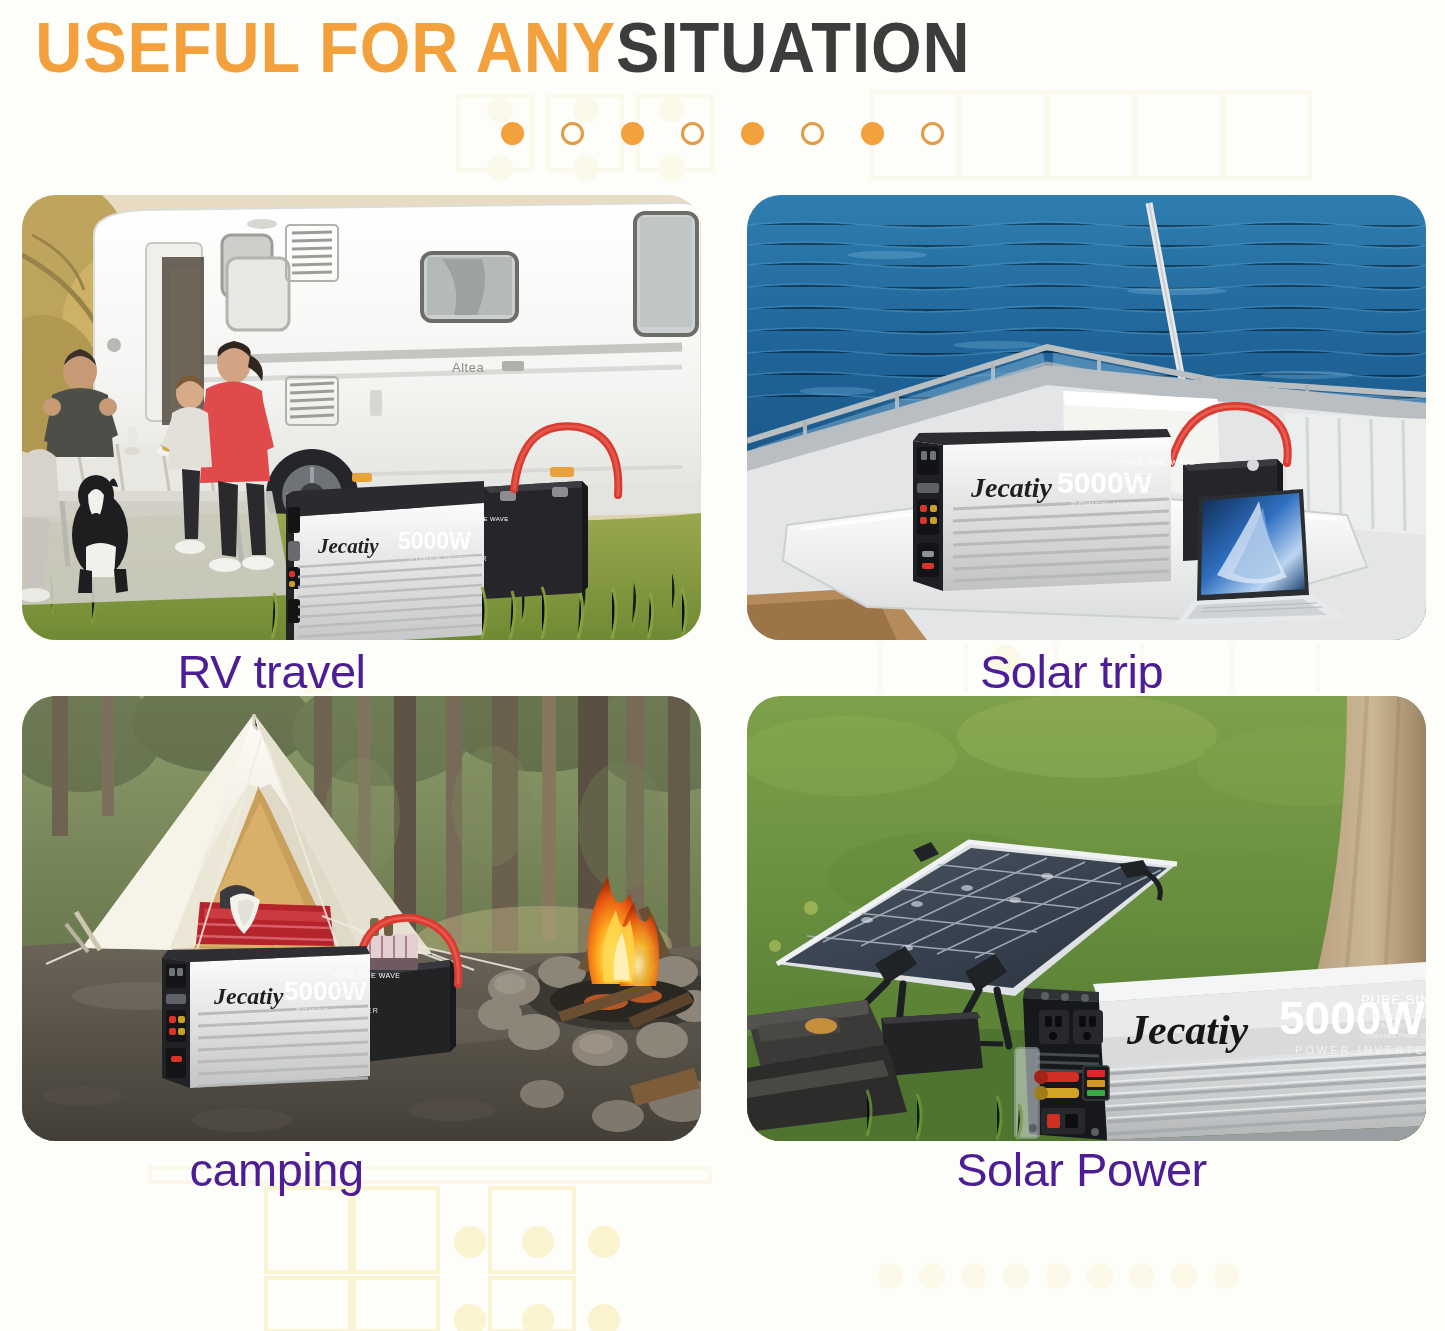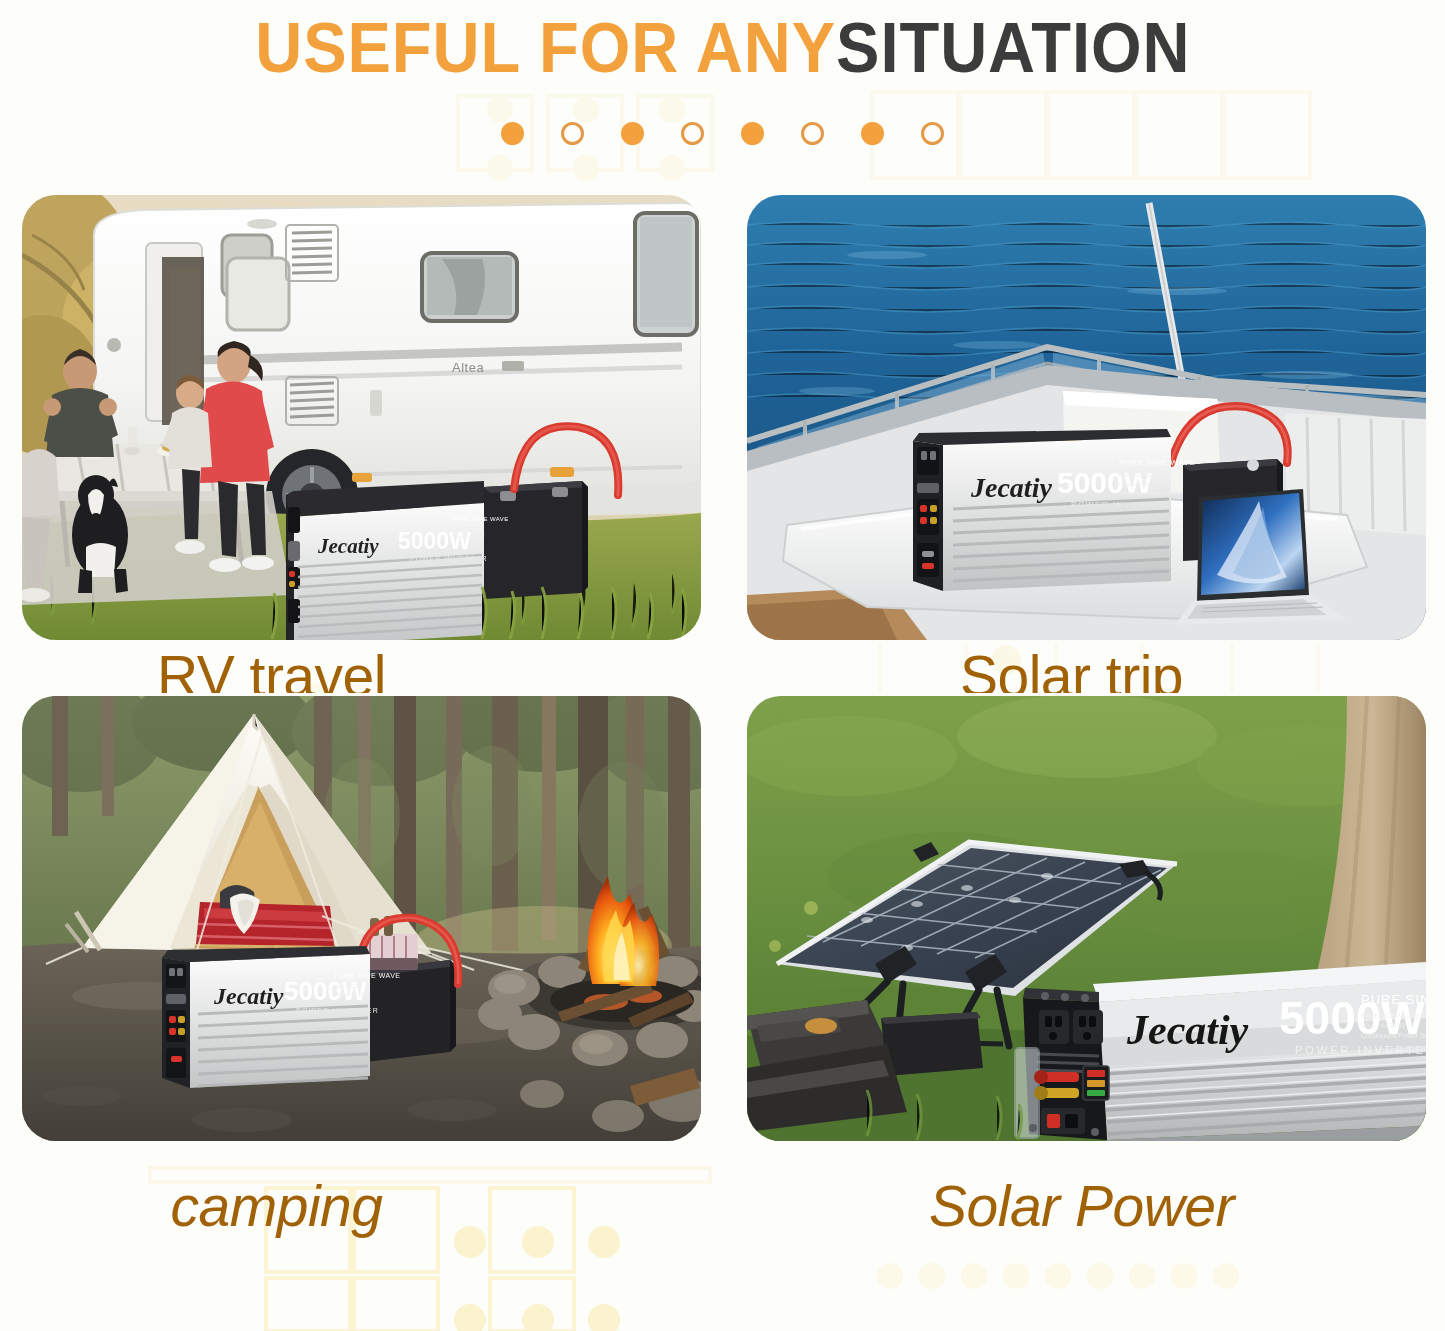--- a/index.html
+++ b/index.html
@@ -10,21 +10,21 @@
     overflow: hidden;
     position: relative;
   }
 
   
   #bg-decor { position: absolute; inset: 0; z-index: 0; pointer-events: none; }
 
   
   #header {
     position: absolute; top: 0; left: 0; width: 1445px; height: 95px;
-    display: flex; align-items: center; justify-content: center;
+    display: flex; align-items: center; 
     z-index: 3;
   }
   #headline {
     font-size: 70px; font-weight: bold; letter-spacing: 1px;
     white-space: nowrap; line-height: 1;
     font-family: "Liberation Sans Narrow", "Liberation Sans", sans-serif;
     transform: scaleX(0.93);
   }
   .hl-orange { color: #f2a13c; }
   .hl-dark   { color: #3c3c3c; }
@@ -53,24 +53,24 @@
   .photo {
     position: relative; width: 679px; height: 445px;
     border-radius: 34px; overflow: hidden;
     background: #dfe3e6;
     box-shadow: 0 0 0 3px #fdfdfa;
   }
   .caption {
     position: absolute; left: 0; width: 679px;
     top: 452px;
     text-align: center;
-    font-size: 57px; font-weight: 400; color: #a16207;
+    font-size: 47px; font-weight: 400; color: #4c1d95;
     letter-spacing: -0.5px; line-height: 1.05;
   }
-  .cell.row2 .caption { top: 481px; font-style: italic; }
+  .cell.row2 .caption { top: 449px; }
   .cap-rv    { padding-right: 180px; }
   .cap-boat  { padding-right: 30px; }
   .cap-camp  { padding-right: 170px; }
   .cap-solar { padding-right: 10px; }
 
   svg.scene { display: block; width: 679px; height: 445px; }
 </style>
 </head>
 <body>
 

